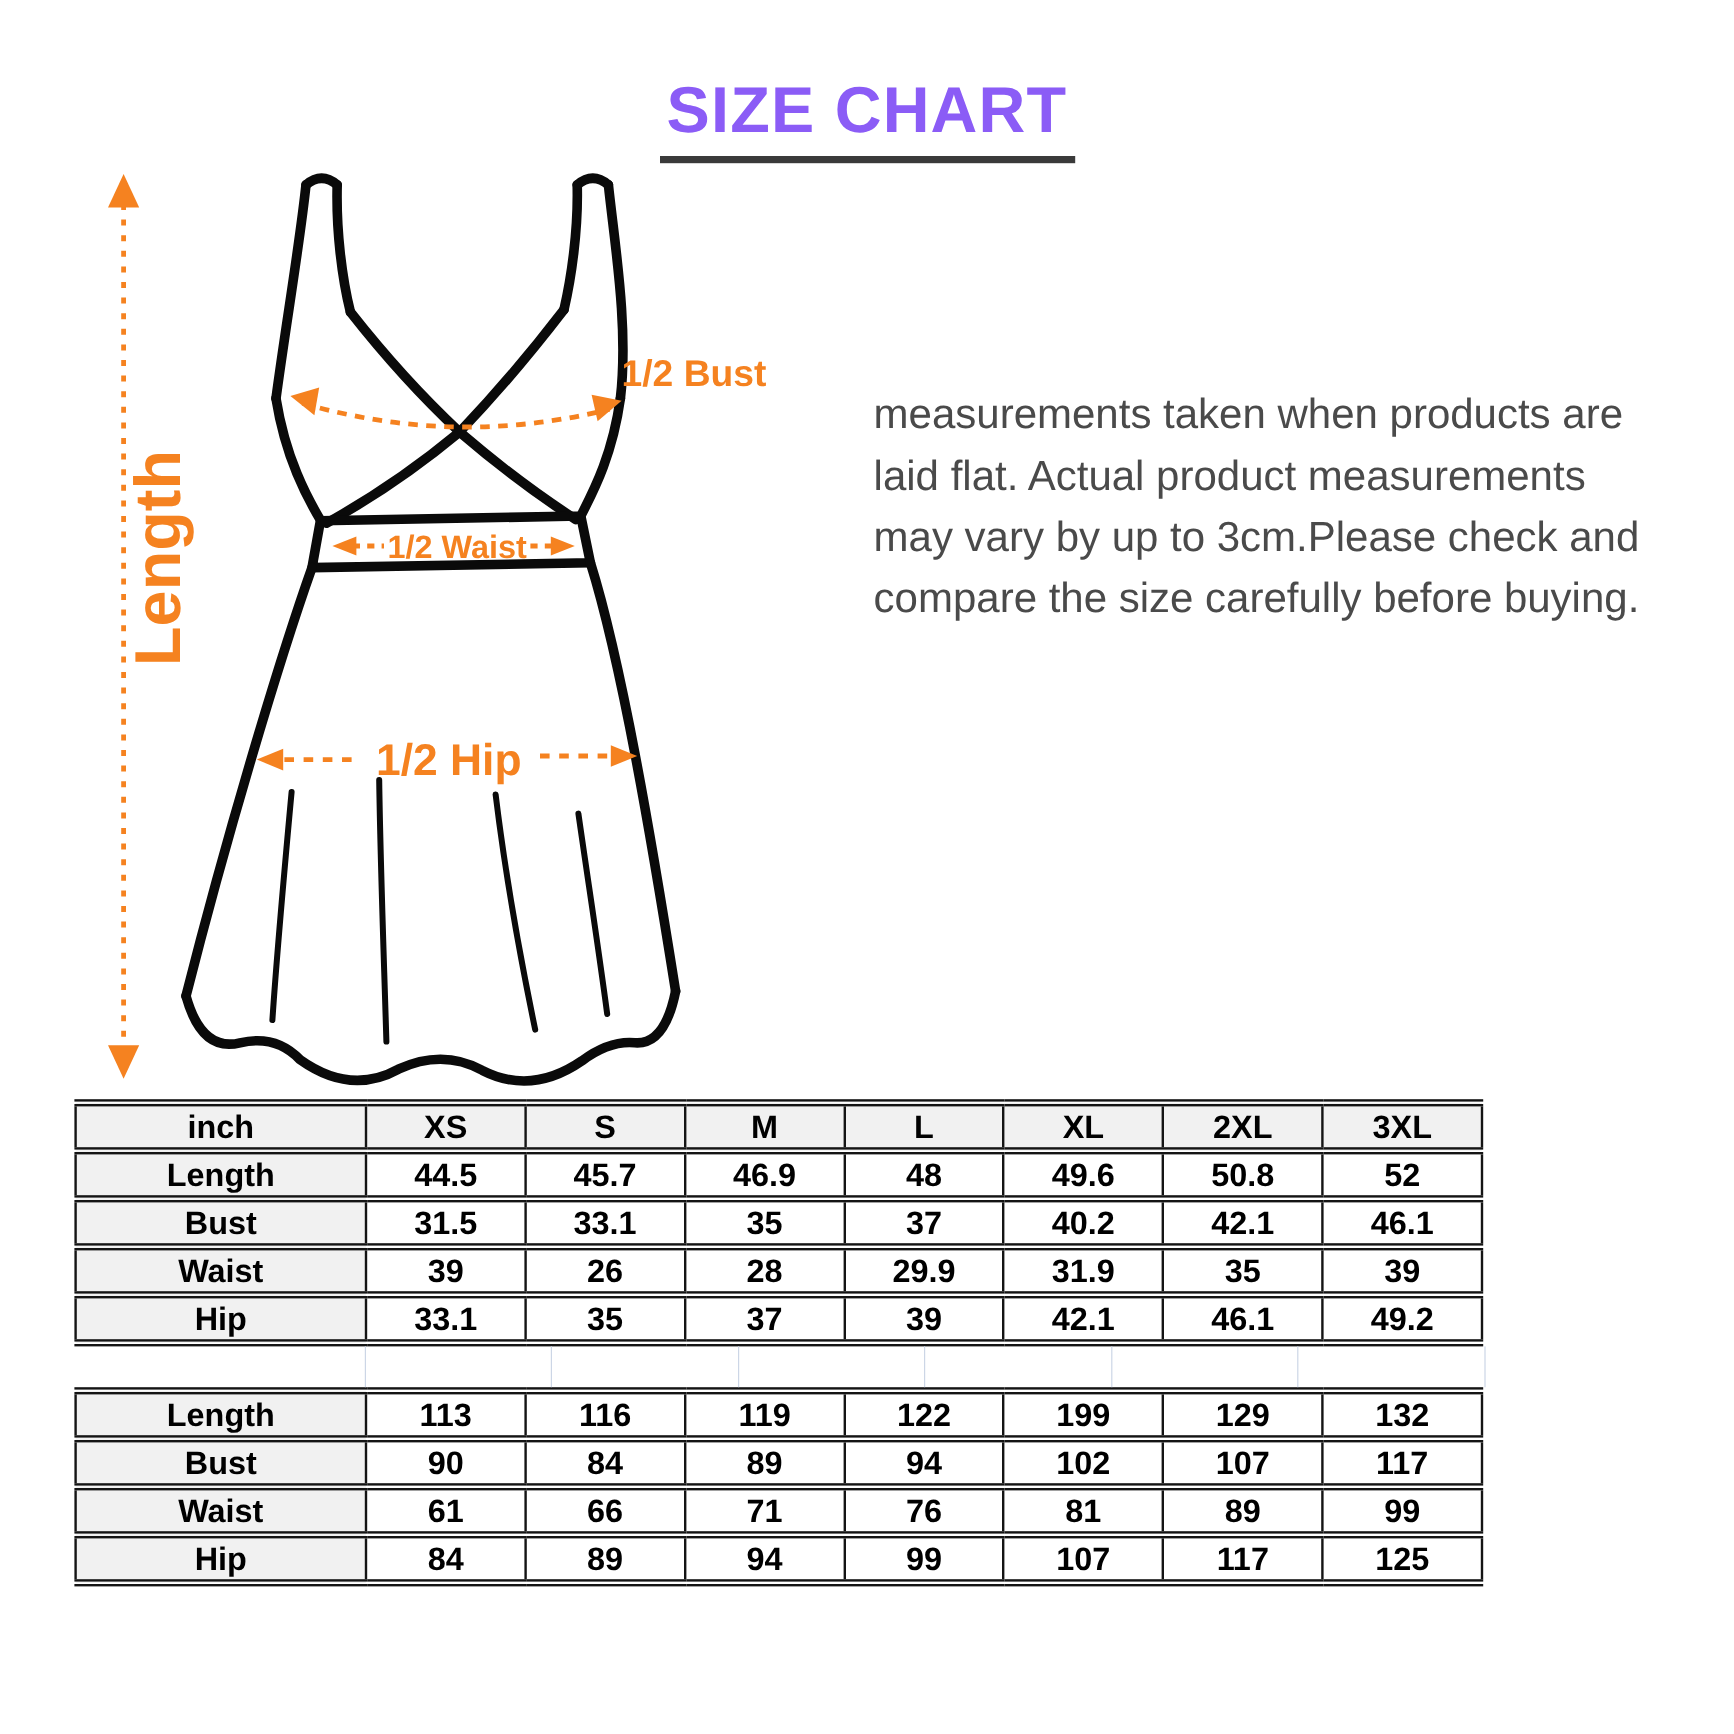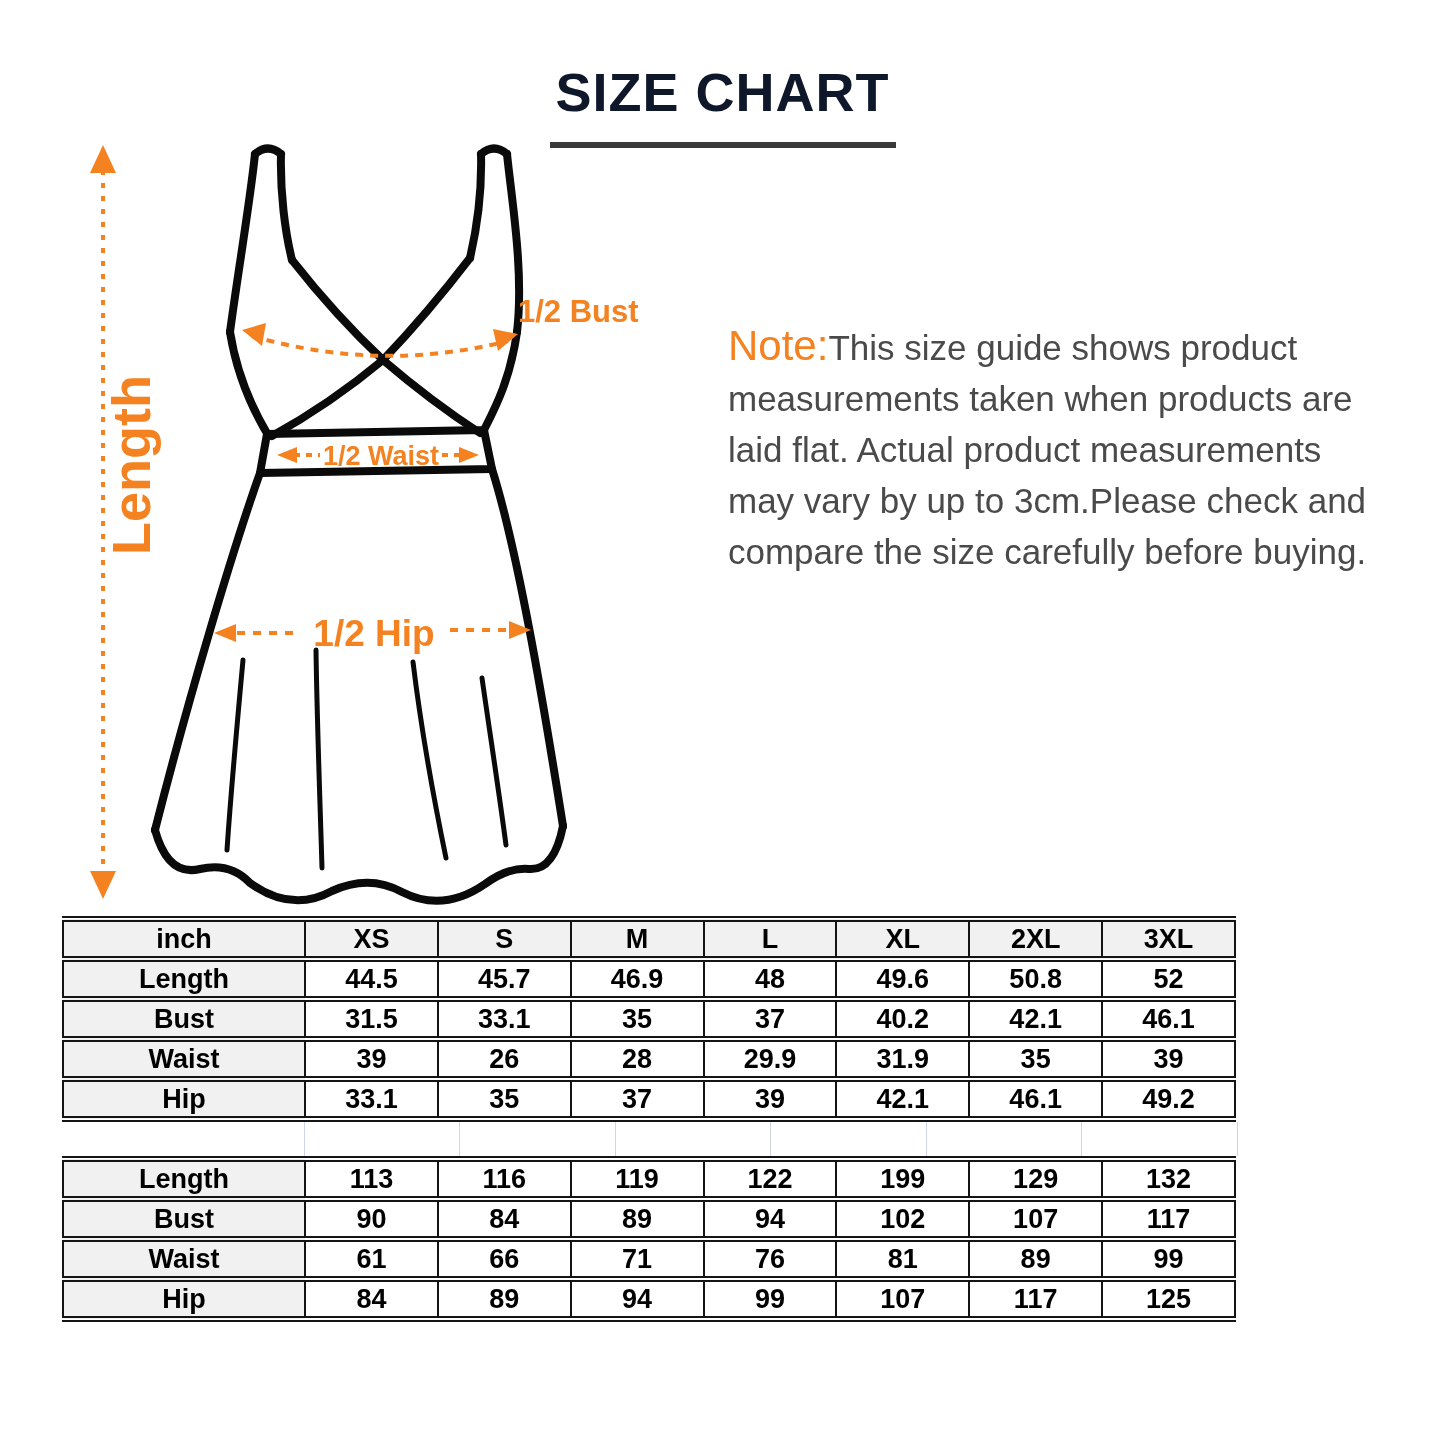--- a/index.html
+++ b/index.html
@@ -3,22 +3,22 @@
 <meta charset="utf-8">
 <style>
   html,body { margin:0; padding:0; background:#fff; }
   #canvas {
     position:relative; width:1445px; height:1445px; background:#ffffff;
     font-family:"Liberation Sans", sans-serif; overflow:hidden;
   }
   
   .title {
     position:absolute; top:64px; left:50%; transform:translateX(-50%);
-    font-size:54px; font-weight:bold; letter-spacing:1px; color:#0f172a;
-    line-height:1.05; padding:0 6px 21px 6px; border-bottom:6px solid #3a3a3a;
+    font-size:54px; font-weight:bold; letter-spacing:1px; color:#8b5cf6;
+    line-height:1.05; padding:0 6px 9px 6px; border-bottom:6px solid #3a3a3a;
     white-space:nowrap;
   }
   
   .dress-svg { position:absolute; left:80px; top:140px; width:575px; height:780px; }
   
   .note {
     position:absolute; left:728px; top:320px; width:690px;
     font-size:35px; line-height:51px; color:#4a4a4a;
   }
   .note .prefix { font-size:42px; color:#f58220; }
@@ -88,21 +88,20 @@
     </g>
     <g fill="#f58220" font-family="Liberation Sans, sans-serif" font-weight="bold">
       <text x="70" y="325" transform="rotate(-90 70 325)" text-anchor="middle" font-size="54">Length</text>
       <text x="438" y="182" font-size="31">1/2 Bust</text>
       <text x="301" y="325" text-anchor="middle" font-size="27">1/2 Waist</text>
       <text x="294" y="506" text-anchor="middle" font-size="37">1/2 Hip</text>
     </g>
   </svg>
 
   <div class="note">
-    <div class="note-line"><span class="prefix">Note:</span><span>This size guide shows product</span></div>
     <div class="note-line">measurements taken when products are</div>
     <div class="note-line">laid flat. Actual product measurements</div>
     <div class="note-line">may vary by up to 3cm.Please check and</div>
     <div class="note-line">compare the size carefully before buying.</div>
   </div>
 
   <div class="tables-wrap">
 
     <table class="size-table">
       <colgroup>

